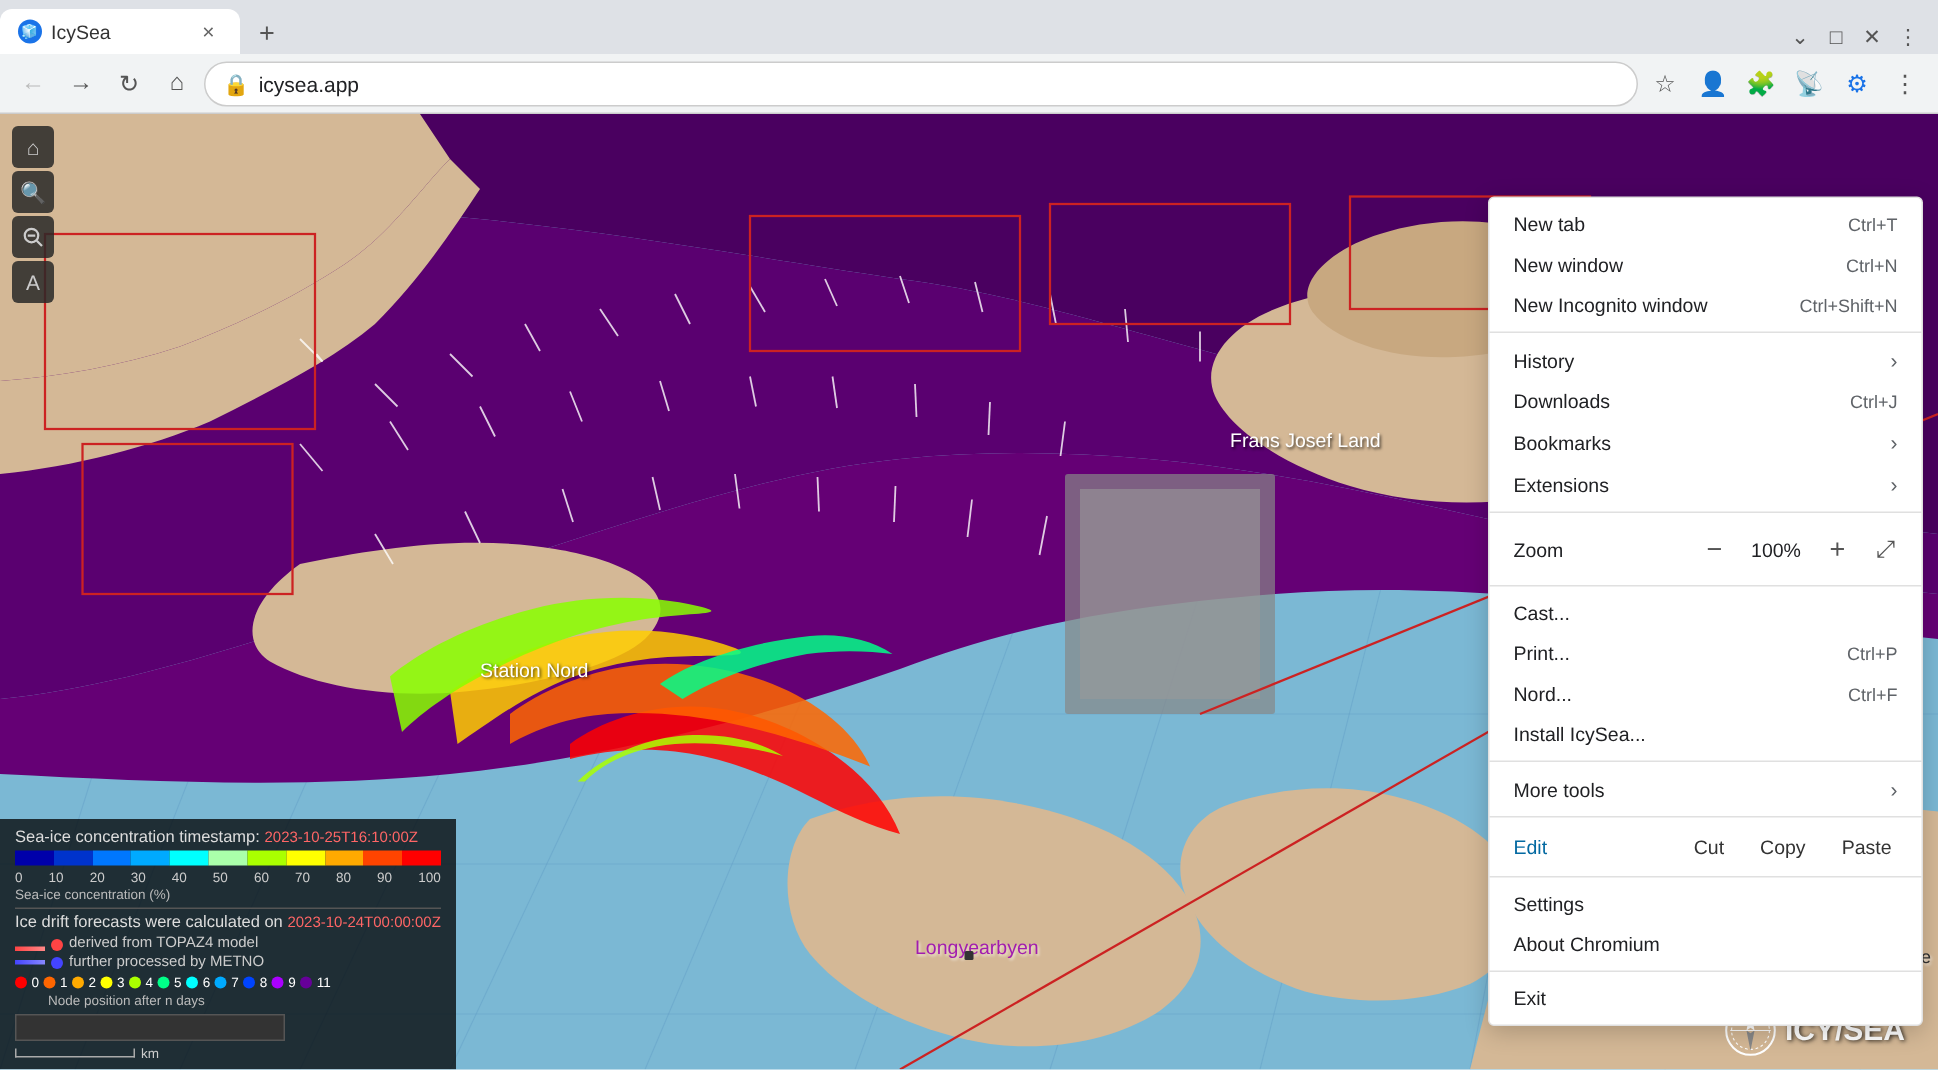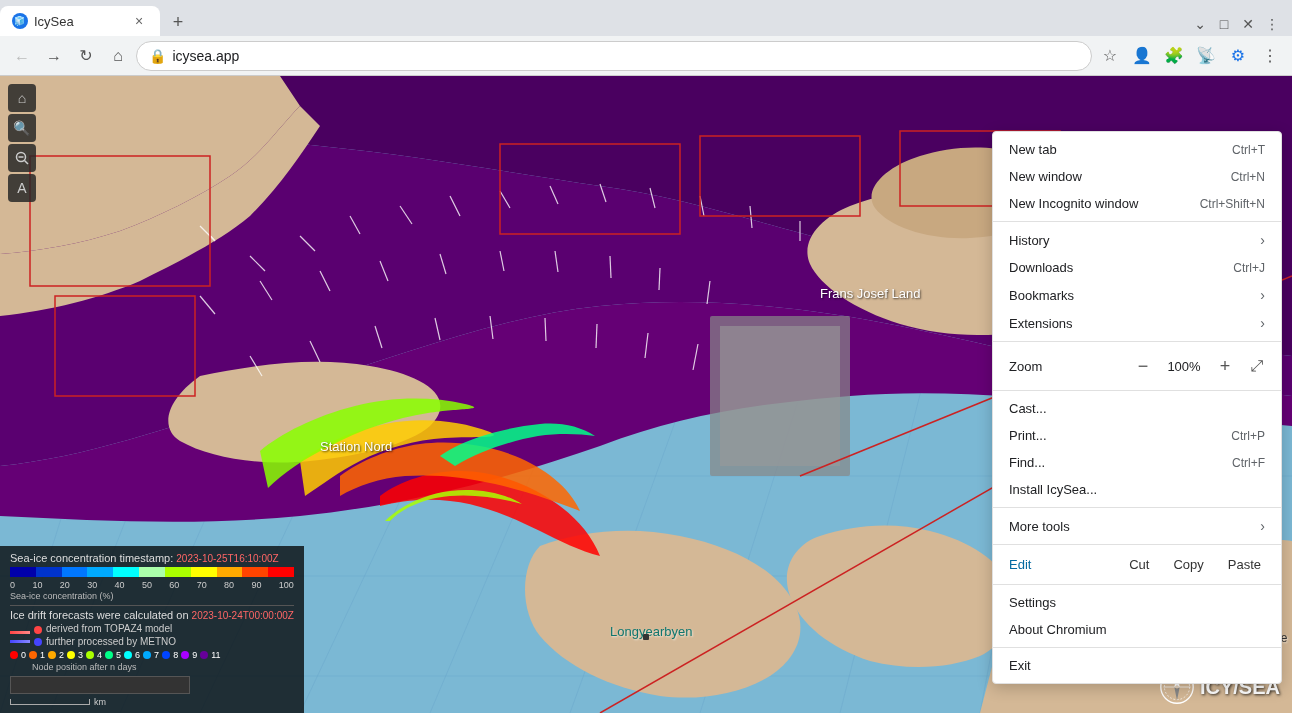--- a/index.html
+++ b/index.html
@@ -39,21 +39,21 @@
     .info-section { margin-bottom: 4px; }
     .info-label { font-size: 11px; color: #ddd; margin-bottom: 2px; }
     .timestamp { color: #ff6666; font-size: 10px; }
     .gradient-bar { display: flex; height: 10px; margin: 3px 0; }
     .grad-seg { flex: 1; }
     .gradient-ticks { display: flex; justify-content: space-between; font-size: 9px; color: #ccc; }
     .drift-colors { display: flex; gap: 2px; align-items: center; font-size: 10px; }
     .drift-dot { width: 8px; height: 8px; border-radius: 50%; display: inline-block; }
 
     
-    .icysea-logo { position: absolute; bottom: 8px; right: 12px; color: white; font-size: 20px; font-weight: bold; text-shadow: 1px 1px 3px rgba(0,0,0,0.8); display: flex; align-items: center; gap: 5px; }
+    .icysea-logo { position: absolute; bottom: 8px; right: 22px; color: white; font-size: 20px; font-weight: bold; text-shadow: 1px 1px 3px rgba(0,0,0,0.8); display: flex; align-items: center; gap: 5px; }
     .logo-compass { width: 36px; height: 36px; }
 
     
     .context-menu { position: absolute; top: 55px; right: 10px; width: 290px; background: white; border: 1px solid #e0e0e0; border-radius: 4px; box-shadow: 0 4px 16px rgba(0,0,0,0.2); z-index: 1000; padding: 4px 0; }
     .menu-item { display: flex; align-items: center; padding: 6px 16px; cursor: pointer; color: #202124; font-size: 13px; position: relative; }
     .menu-item .shortcut { margin-left: auto; color: #5f6368; font-size: 12px; }
     .menu-item .arrow { margin-left: auto; color: #5f6368; font-size: 14px; }
     .menu-divider { height: 1px; background: #e0e0e0; margin: 4px 0; }
     .zoom-row { display: flex; align-items: center; padding: 4px 8px; gap: 0; }
     .zoom-row .zoom-label { flex: 1; font-size: 13px; color: #202124; padding-left: 8px; }
@@ -221,21 +221,21 @@
     <rect x="1080" y="90" width="150" height="90" fill="none" stroke="#cc2222" stroke-width="1.5"></rect>
     <rect x="1120" y="350" width="140" height="120" fill="none" stroke="#cc2222" stroke-width="1.5"></rect>
     <rect x="1140" y="480" width="120" height="100" fill="none" stroke="#cc2222" stroke-width="1.5"></rect>
 
     <line x1="800" y1="400" x2="1292" y2="200" stroke="#cc2222" stroke-width="1.5"></line>
     <line x1="600" y1="637" x2="1100" y2="350" stroke="#cc2222" stroke-width="1.5"></line>
   </svg>
 
   <div class="map-label" style="left:820px; top:210px;">Frans Josef Land</div>
   <div class="map-label" style="left:320px; top:363px;">Station Nord</div>
-  <div class="map-label" style="left:610px; top:548px; color:#0f766e; text-shadow: 1px 1px 2px rgba(255,255,255,0.7);">Longyearbyen</div>
+  <div class="map-label" style="left:610px; top:548px; color:#a21caf; text-shadow: 1px 1px 2px rgba(255,255,255,0.7);">Longyearbyen</div>
   <div class="map-label" style="left:1238px; top:555px; color:#333; text-shadow: 1px 1px 2px rgba(255,255,255,0.7); font-size:12px;">Belushye</div>
 
   <div style="position:absolute; left:643px; top:558px; width:6px; height:6px; background:#333; border-radius:1px;"></div>
 
   <div class="map-toolbar">
     <div class="map-tool-btn" title="Home">⌂</div>
     <div class="map-tool-btn" title="Zoom In">🔍</div>
     <div class="map-tool-btn" title="Zoom Out">
       <svg width="14" height="14" viewBox="0 0 14 14" fill="none">
         <circle cx="6" cy="6" r="4.5" stroke="#ccc" stroke-width="1.5"></circle>
@@ -386,21 +386,21 @@
     </div>
     <div class="menu-divider"></div>
     <div class="menu-item">
       <span>Cast...</span>
     </div>
     <div class="menu-item">
       <span>Print...</span>
       <span class="shortcut">Ctrl+P</span>
     </div>
     <div class="menu-item">
-      <span>Find...</span>
+      <span>Nord...</span>
       <span class="shortcut">Ctrl+F</span>
     </div>
     <div class="menu-item">
       <span>Install IcySea...</span>
     </div>
     <div class="menu-divider"></div>
     <div class="menu-item">
       <span>More tools</span>
       <span class="arrow">›</span>
     </div>

